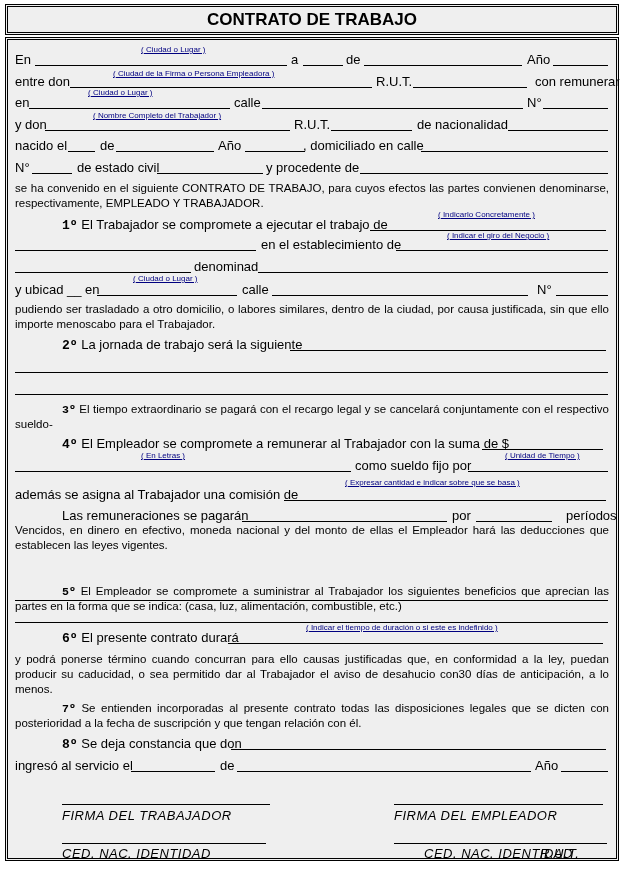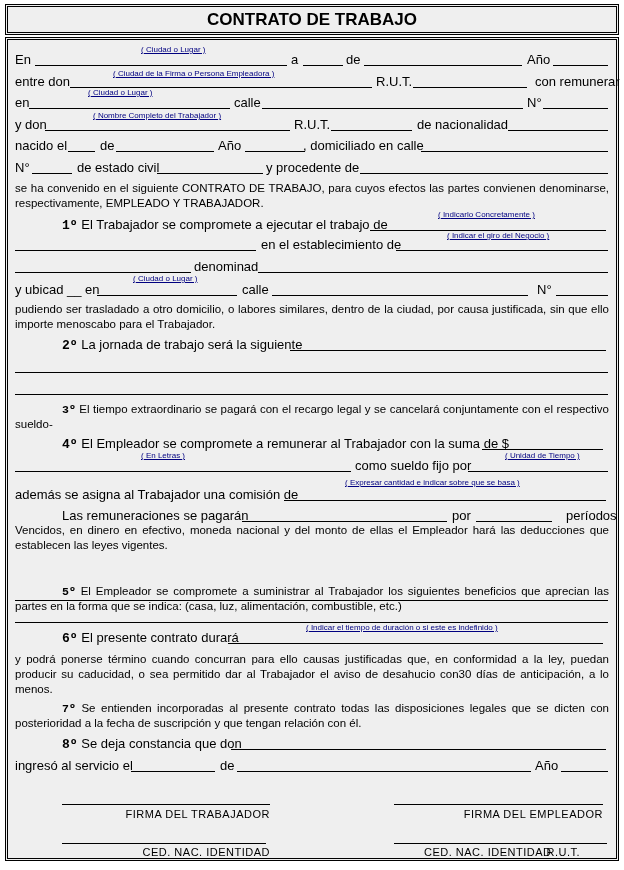--- a/index.html
+++ b/index.html
@@ -8,21 +8,21 @@
   .box { position:absolute; background:#efefef; border:3px double #000; box-sizing:border-box; }
   .title-box { left:5px; top:4px; width:614px; height:31px; }
   .title { position:absolute; left:0; right:0; top:3px; text-align:center;
            font-weight:bold; font-size:17px; letter-spacing:0; }
   .body-box { left:5px; top:37px; width:614px; height:824px; }
   .t { position:absolute; font-size:13px; white-space:nowrap; line-height:13px; }
   .h { position:absolute; font-size:8px; color:#000080; white-space:nowrap; line-height:9px;text-decoration:underline; }
   .ln { position:absolute; height:0; border-top:1px solid #000; }
   .p { position:absolute; font-size:11.5px; line-height:15px; text-align:justify; }
   .b { font-weight:bold;font-family:Liberation Mono, monospace; }
-  .sig { position:absolute; font-size:11px; white-space:nowrap; letter-spacing:0.5px; text-align:right; }
+  .sig { position:absolute; font-size:13px; white-space:nowrap; letter-spacing:0.5px; text-align:left;font-style:italic; }
 </style>
 </head>
 <body>
 
 <div class="box title-box">
   <div class="title">CONTRATO DE TRABAJO</div>
 </div>
 
 <div class="box body-box"></div>
 

